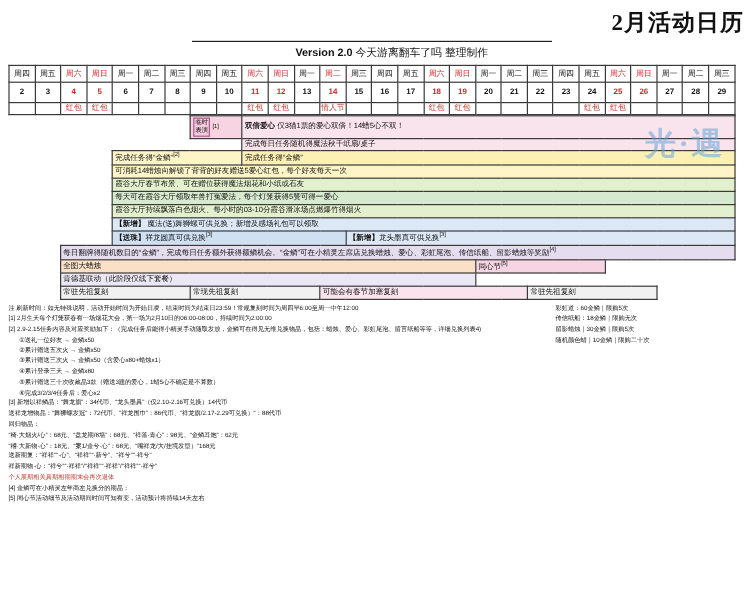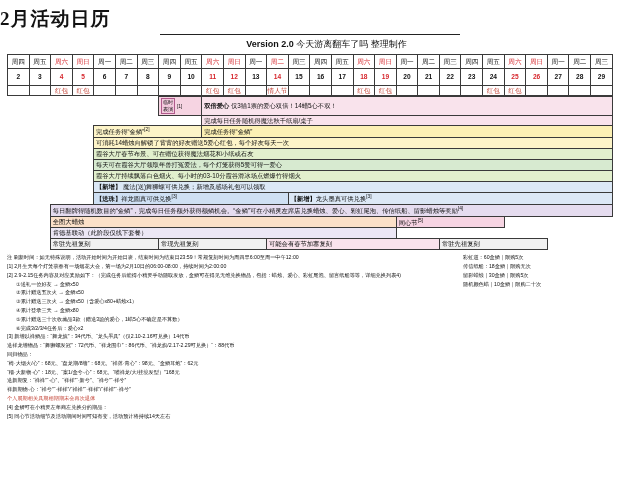--- a/index.html
+++ b/index.html
@@ -1,18 +1,18 @@
 <!DOCTYPE html>
 <html><head>
 <meta charset="utf-8">
 <style>
   html,body{margin:0;padding:0;background:#ffffff;}
   body{width:620px;height:500px;font-family:"Liberation Sans","DejaVu Sans",sans-serif;color:#111;overflow:hidden;}
   .page{position:relative;width:620px;height:500px;}
-  .title{text-align:left;font-size:19px;font-weight:bold;letter-spacing:1px;margin:6px 0 2px;font-family:"Liberation Serif",serif;}
+  .title{text-align:right;font-size:19px;font-weight:bold;letter-spacing:1px;margin:6px 0 2px;font-family:"Liberation Serif",serif;}
   .title-underline{width:300px;height:1px;background:#222;margin:0 auto 3px;}
   .subtitle{text-align:center;font-size:9px;margin-bottom:3px;padding-left:33px;}
   .subtitle .ver{font-weight:bold;}
   table.cal{border-collapse:collapse;width:606px;margin:0 auto;table-layout:fixed;}
   table.cal td,table.cal th{border:1px solid #3a3a3a;font-size:6.6px;text-align:center;padding:0;line-height:1.15;}
   .wk{height:13px;font-size:6px;color:#111;}
   .dnum{height:16px;font-size:11px;font-weight:bold;}
   .red{color:#d6262c;}
   .sub{height:9px;font-size:5.4px;color:#c0392b;}
   
@@ -45,20 +45,21 @@
 
 <div class="page">
 
   <div class="title">2月活动日历</div>
   <div class="title-underline"></div>
   <div class="subtitle">
     <span class="ver">Version 2.0</span>
     <span>今天游离翻车了吗 整理制作</span>
   </div>
 
+  <div class="wm">光·遇</div>
 
   <table class="cal">
     <tbody>
         <tr id="wkrow">
           <td class="wk">周四</td>
           <td class="wk">周五</td>
           <td class="wk red">周六</td>
           <td class="wk red">周日</td>
           <td class="wk">周一</td>
           <td class="wk">周二</td>

